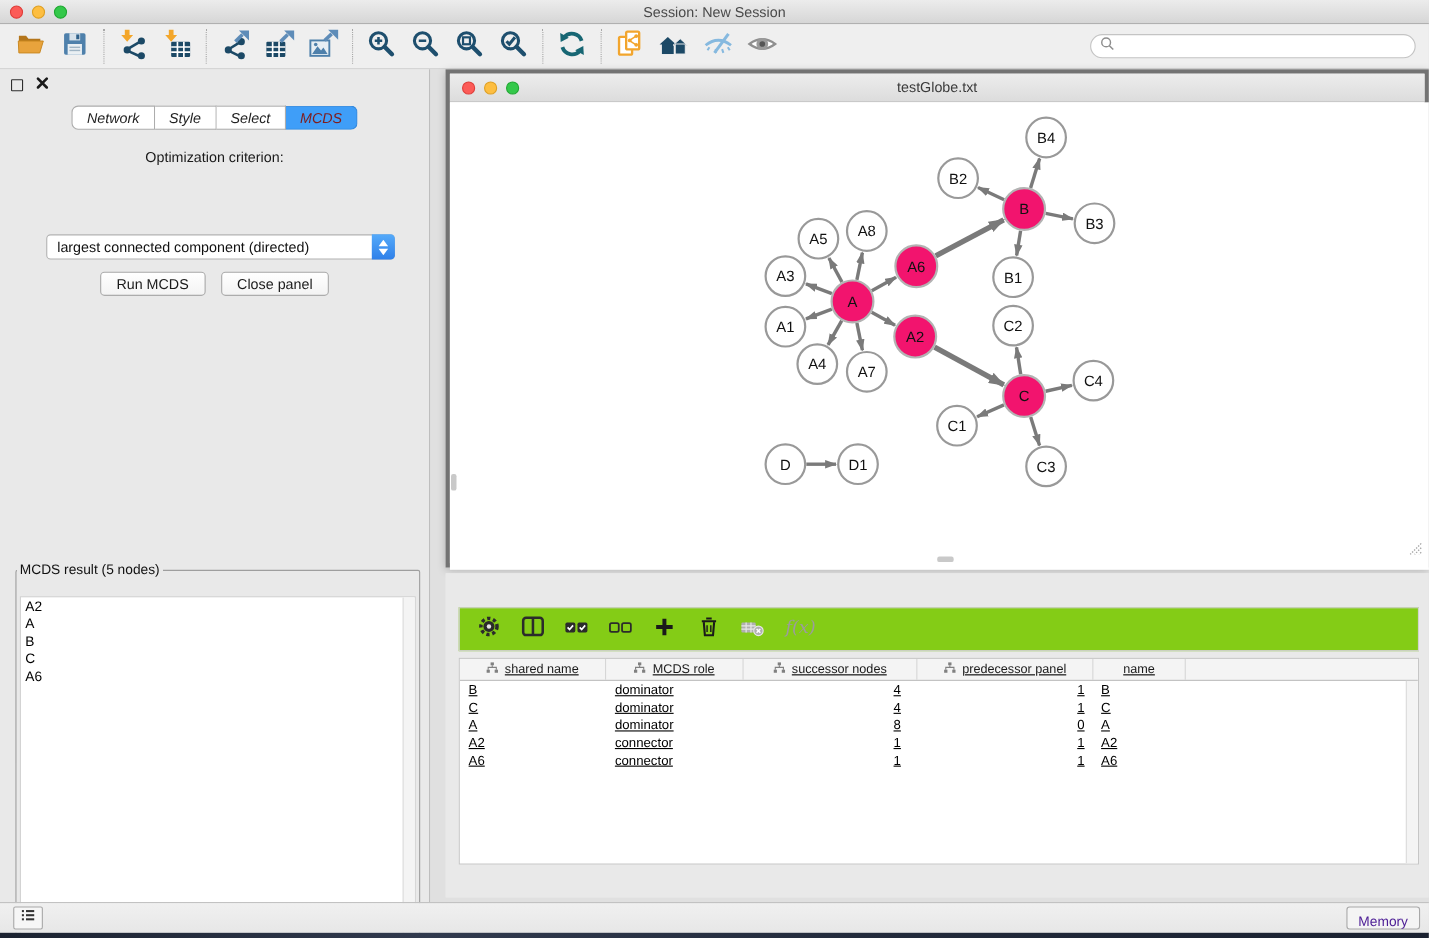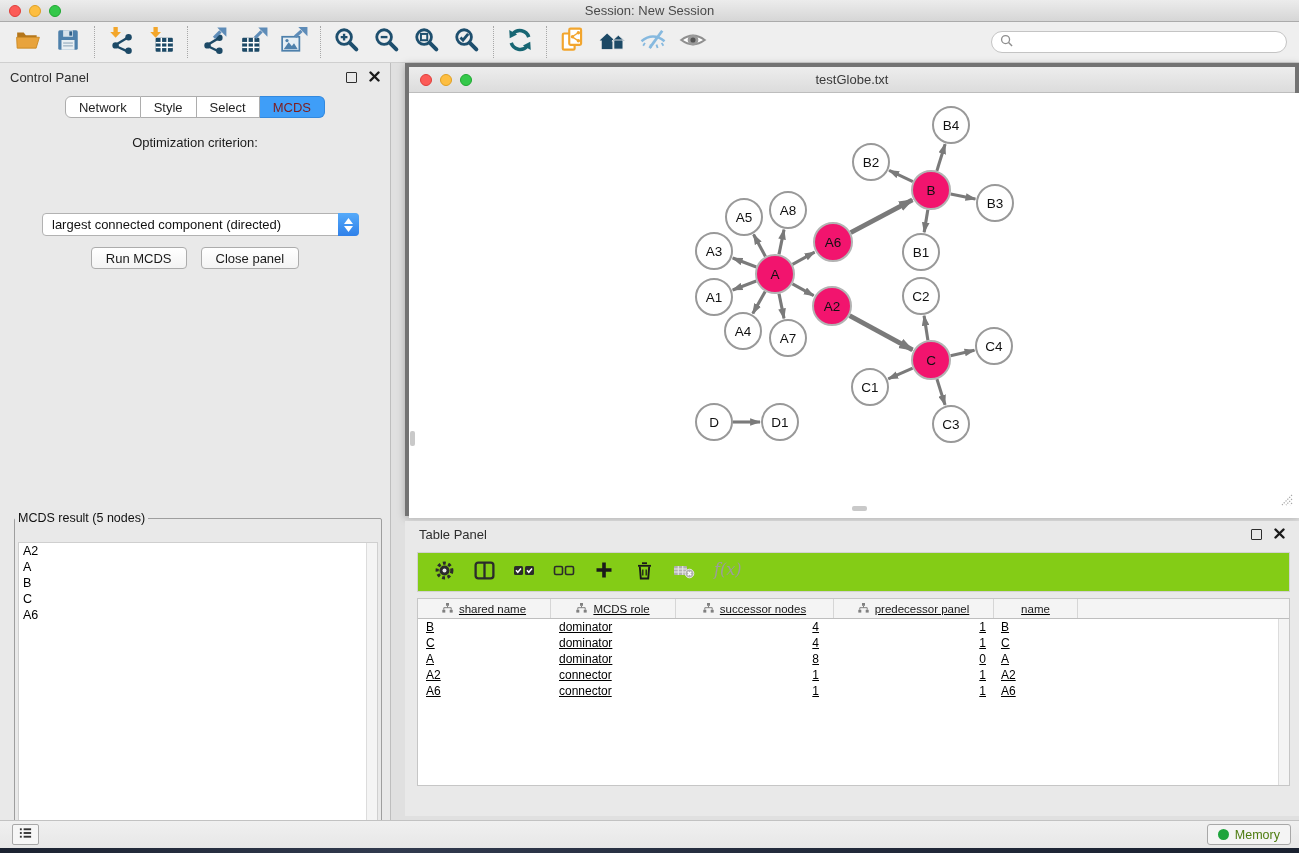--- a/index.html
+++ b/index.html
@@ -37,21 +37,21 @@
     background:#E9E9E9; border-right:1px solid #BEBEBE; }
   .panel-header { height:28px; display:flex; align-items:center; padding:0 10px; }
   .panel-header .ph-title { font-size:13px; color:#2E2E2E; flex:1; }
   .float-btn { width:11px; height:11px; border:1.5px solid #2E2E2E; border-radius:1px; margin-right:12px; }
   .seg { display:flex; justify-content:center; }
   .seg .seg-btn { height:22px; padding:0 13px; background:#FFF; border:1px solid #ADADAD;
     border-left:none; font-size:13px; color:#1F1F1F; display:flex; align-items:center; }
   .seg .seg-btn:first-child { border-left:1px solid #ADADAD; border-radius:6px 0 0 6px; }
   .seg .seg-btn:last-child { border-radius:0 6px 6px 0; }
   .seg .seg-btn.active { background:#3F9EF8; border-color:#3389DE; color:#7f1d1d; }
-  .cp-tabs { margin-top:5px; }
+  .cp-tabs { margin-top:5px;font-style:italic; }
   .cp-content { position:absolute; left:0; top:56px; right:0; bottom:0; }
   .opt-label { text-align:center; font-size:13px; color:#1A1A1A; margin-top:16px; }
   .selectbox { position:absolute; left:42px; top:94px; width:317px; height:23px; background:#FFF;
     border:1px solid #B2B2B2; border-radius:4px; display:flex; align-items:center;
     padding:0 26px 0 9px; font-size:13px; color:#111; }
   .selectbox .stepper { position:absolute; right:-1px; top:-1px; width:21px; height:23px;
     background:linear-gradient(#55AAFA,#2F80E9); border-radius:0 4px 4px 0;
     display:flex; flex-direction:column; align-items:center; justify-content:center; gap:2px; }
   .btn-row { position:absolute; left:0; top:128px; width:100%; display:flex; justify-content:center; gap:14px; }
   .push-btn { height:22px; padding:0 14px; background:linear-gradient(#FFFFFF,#F3F3F3);
@@ -94,21 +94,21 @@
   .dt-cell { font-size:12px; color:#000; line-height:16px; white-space:nowrap; overflow:hidden; }
   .dt-scroll { position:absolute; right:0; top:20px; bottom:0; width:11px; background:#F4F4F4; border-left:1px solid #DCDCDC; }
   .tp-tabs { position:absolute; left:0; top:270px; width:100%; }
 
   
   .statusbar { position:absolute; left:0; top:820px; width:1299px; height:28px;
     background:linear-gradient(#F0F0F0,#E7E7E7); border-top:1px solid #C2C2C2; }
   .list-btn { position:absolute; left:12px; top:3px; width:27px; height:21px; background:#F6F6F6;
     border:1px solid #A8A8A8; border-radius:2px; display:flex; align-items:center; justify-content:center; }
   .memory-btn { position:absolute; right:8px; top:3px; height:21px; padding:0 10px; background:#F4F4F4;
-    border:1px solid #A8A8A8; border-radius:3px; display:flex; align-items:center; gap:6px; font-size:12.5px; color:#4d7c0f; }
+    border:1px solid #A8A8A8; border-radius:3px; display:flex; align-items:center; gap:6px; font-size:12.5px; color:#4c1d95;flex-direction:column; }
   .memory-dot { width:11px; height:11px; border-radius:50%; background:#1FA43D; }
   .desktop-strip { position:absolute; left:0; top:848px; width:1299px; height:5px;
     background:linear-gradient(90deg,#1B2230,#313A4E 30%,#232B3C 60%,#1A2130); }
 </style>
 </head>
 <body>
 
 <div class="app">
 
   <div class="titlebar">
@@ -279,21 +279,20 @@
             <line x1="9.2" y1="9.2" x2="13" y2="13" stroke="#8E8E8E" stroke-width="1.5"></line>
           </svg></span>
       <input type="text" placeholder="" style="">
     </div>
   </div>
 
   <div class="main">
 
     <div class="control-panel">
       <div class="panel-header">
-        <span class="ph-title">Control Panel</span>
         <span class="float-btn"></span>
         <span><svg width="11" height="11" viewBox="0 0 11 11">
               <path d="M1.5 1.5l8 8M9.5 1.5l-8 8" stroke="#1A1A1A" stroke-width="2.4" stroke-linecap="round"></path>
             </svg></span>
       </div>
       <div class="seg cp-tabs">
         <div class="seg-btn">
             <span>Network</span>
           </div>
         <div class="seg-btn">
@@ -424,27 +423,20 @@
       <span class="resize-grip"><svg width="13" height="13" viewBox="0 0 13 13">
             <g stroke="#A6A6A6" stroke-width="1.2" stroke-dasharray="1.3 1.3">
               <line x1="12" y1="2" x2="2" y2="12"></line>
               <line x1="12" y1="6" x2="6" y2="12"></line>
               <line x1="12" y1="10" x2="10" y2="12"></line>
             </g>
           </svg></span>
     </div>
 
     <div class="table-panel">
-      <div class="tp-header">
-        <span class="ph-title">Table Panel</span>
-        <span class="float-btn"></span>
-        <span><svg width="11" height="11" viewBox="0 0 11 11">
-              <path d="M1.5 1.5l8 8M9.5 1.5l-8 8" stroke="#1A1A1A" stroke-width="2.4" stroke-linecap="round"></path>
-            </svg></span>
-      </div>
       <div class="tp-toolbar">
         <div class="tp-btn">
           <span><svg width="21" height="21" viewBox="0 0 20 20">
                 <circle cx="10" cy="10" r="7" fill="none" stroke="#2B2B2B" stroke-width="3" stroke-dasharray="2.8 2.4"></circle>
                 <circle cx="10" cy="10" r="4.8" fill="#2B2B2B"></circle>
                 <circle cx="10" cy="10" r="1.9" fill="#E7E7E7"></circle>
               </svg></span>
         </div>
         <div class="tp-btn">
           <span><svg width="23" height="21" viewBox="0 0 22 20">

